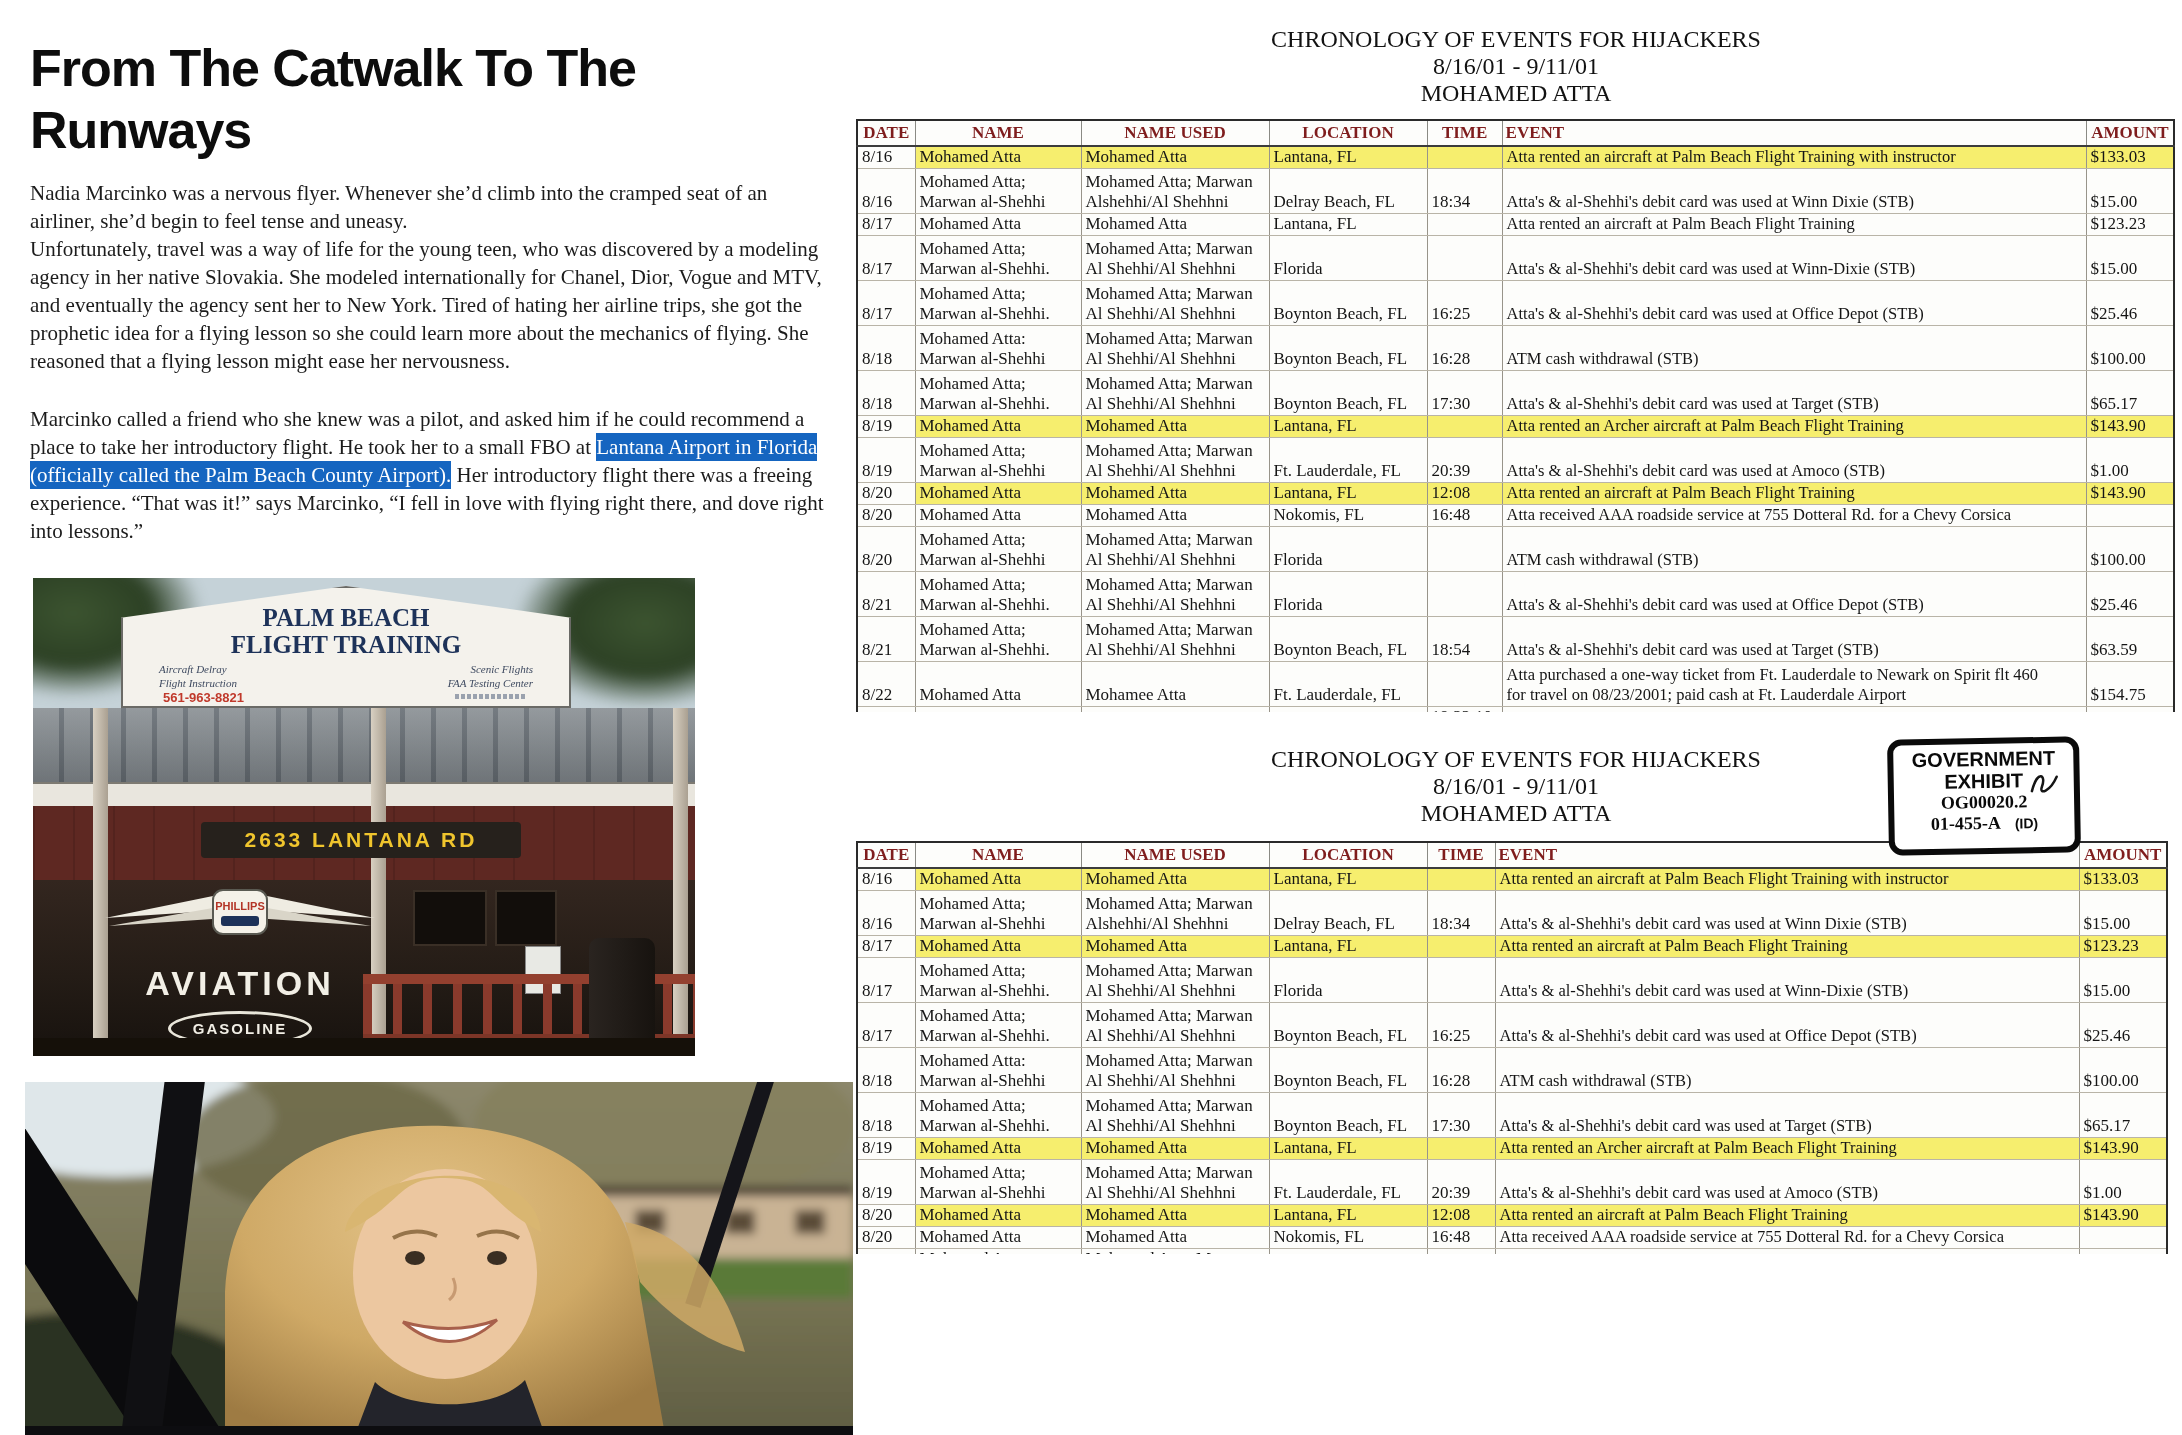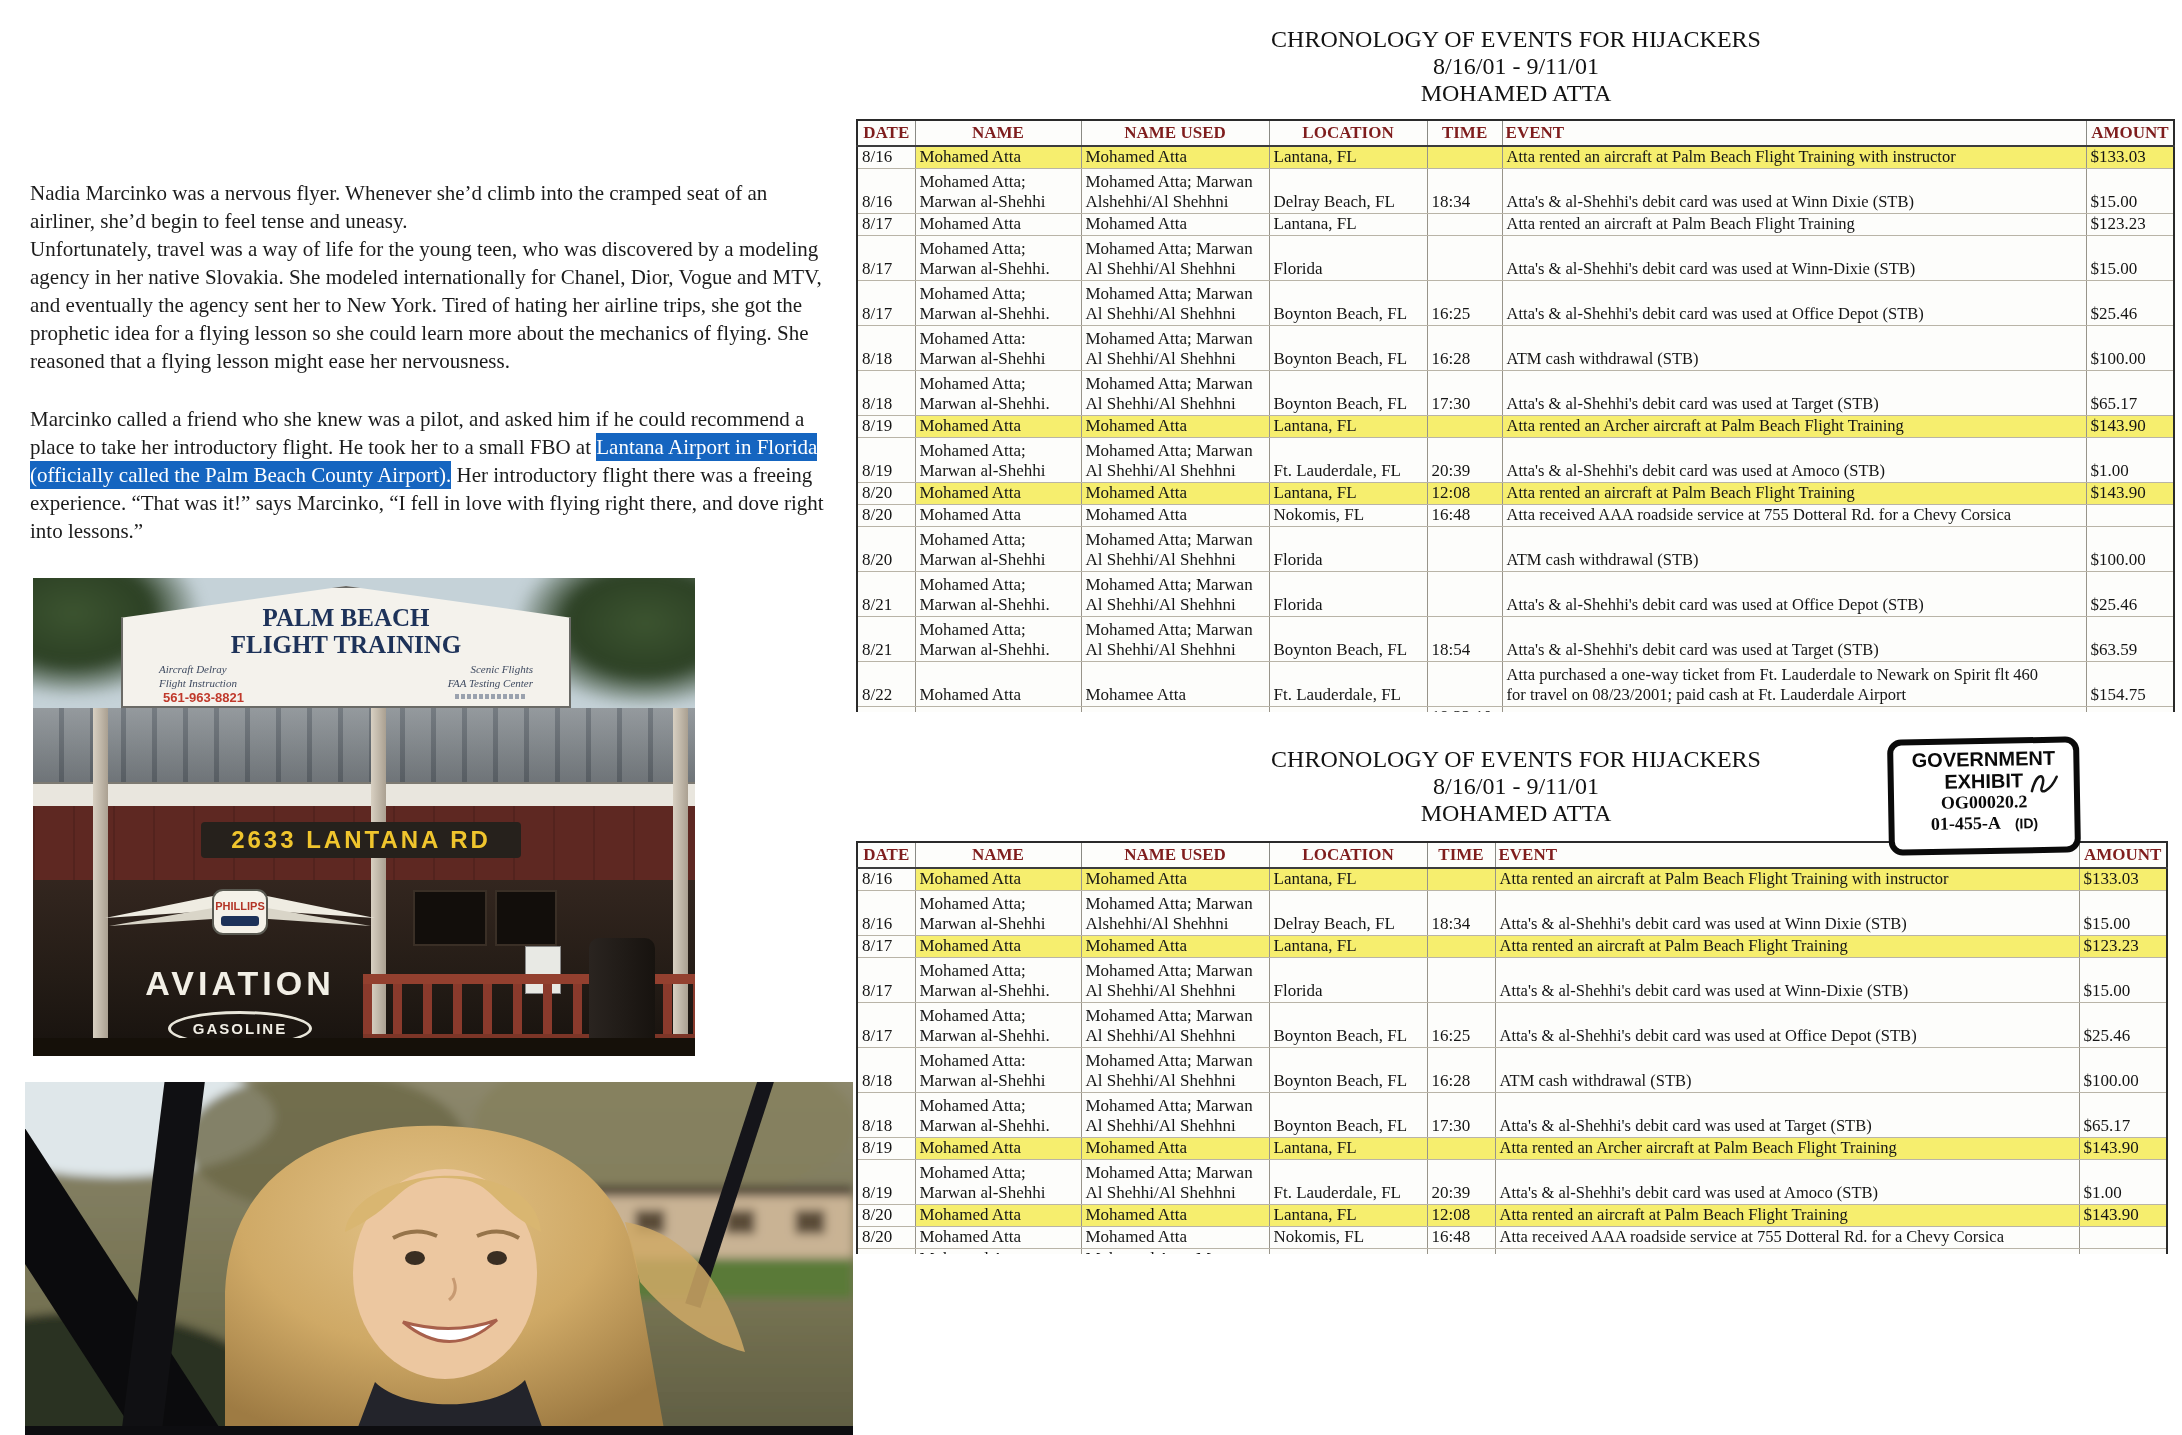--- a/index.html
+++ b/index.html
@@ -31,21 +31,21 @@
   #p1-svc-r{right:38px;top:76px;text-align:right;}
   #p1-phone{position:absolute;left:42px;top:104px;font-size:13px;font-weight:bold;color:#c0392b;font-family:"Liberation Sans",sans-serif;}
   #p1-web{position:absolute;right:46px;top:108px;width:70px;height:5px;background:repeating-linear-gradient(90deg,#9aa2ae 0 4px,transparent 4px 6px);}
   #p1-roof{position:absolute;left:0;top:130px;width:662px;height:74px;
     background:repeating-linear-gradient(90deg,#b7babc 0 26px,#90959a 26px 31px),linear-gradient(#cfd3d6,#9a9fa3);background-blend-mode:multiply;}
   #p1-fascia{position:absolute;left:0;top:204px;width:662px;height:24px;background:#e9e6de;border-top:2px solid #7d7a72;}
   #p1-wall{position:absolute;left:0;top:228px;width:662px;height:74px;
     background:repeating-linear-gradient(90deg,rgba(0,0,0,.12) 0 2px,transparent 2px 40px),#5e2822;}
   #p1-address{position:absolute;left:168px;top:244px;width:320px;height:36px;background:#26211c;border-radius:4px;
     display:flex;align-items:center;justify-content:center;
-    font-family:"Liberation Sans",sans-serif;font-weight:bold;font-size:24px;letter-spacing:3px;color:#f0c52d;}
+    font-family:"Liberation Sans",sans-serif;font-weight:bold;font-size:21px;letter-spacing:3px;color:#f0c52d;}
   #p1-lower{position:absolute;left:0;top:302px;width:662px;height:176px;
     background:linear-gradient(#33261f,#241c16 55%,#17120e);}
   #p1-logo{position:absolute;left:62px;top:306px;width:290px;height:158px;text-align:center;}
   #p1-aviation{font-family:"Liberation Sans",sans-serif;font-weight:bold;font-size:34px;letter-spacing:4px;color:#f2efe6;margin-top:18px;}
   #p1-gas{display:inline-block;margin-top:8px;border:3px solid #e9e6da;border-radius:50%;padding:6px 22px;
     font-family:"Liberation Sans",sans-serif;font-weight:bold;font-size:15px;letter-spacing:2px;color:#f2efe6;}
   .p1-window{position:absolute;background:#120e0b;border:2px solid #3a2f26;}
   #p1-win1{left:380px;top:312px;width:70px;height:52px;}
   #p1-win2{left:462px;top:312px;width:58px;height:52px;}
   #p1-smallsign{position:absolute;left:492px;top:368px;width:34px;height:46px;background:#e8e9e4;border:1px solid #888;}
@@ -89,20 +89,21 @@
   #stamp .st-num{font-family:"Liberation Serif",serif;font-weight:bold;font-size:18px;line-height:21px;}
   #stamp .st-row{display:flex;justify-content:center;gap:14px;align-items:baseline;}
   #stamp .st-id{font-weight:800;font-size:14px;font-family:"Liberation Sans",sans-serif;}
   #stamp svg{position:absolute;right:10px;top:22px;}
 </style>
 </head>
 <body>
 
 <div id="page">
 
+  <h1 id="article-title">From The Catwalk To The Runways</h1>
 
   <p class="para" id="para1"><span>Nadia Marcinko was a nervous flyer. Whenever she’d climb into the cramped seat of an airliner, she’d begin to feel tense and uneasy.</span><br><span>Unfortunately, travel was a way of life for the young teen, who was discovered by a modeling agency in her native Slovakia. She modeled internationally for Chanel, Dior, Vogue and MTV, and eventually the agency sent her to New York. Tired of hating her airline trips, she got the prophetic idea for a flying lesson so she could learn more about the mechanics of flying. She reasoned that a flying lesson might ease her nervousness.</span></p>
 
   <p class="para" id="para2"><span>Marcinko called a friend who she knew was a pilot, and asked him if he could recommend a place to take her introductory flight. He took her to a small FBO at </span><span class="sel">Lantana Airport in Florida (officially called the Palm Beach County Airport).</span><span> Her introductory flight there was a freeing experience. “That was it!” says Marcinko, “I fell in love with flying right there, and dove right into lessons.”</span></p>
 
   <div id="photo1">
     <div class="p1-palm" id="p1-palm-l"></div>
     <div class="p1-palm" id="p1-palm-r"></div>
     <div id="p1-roof"></div>
     <div id="p1-fascia"></div>

